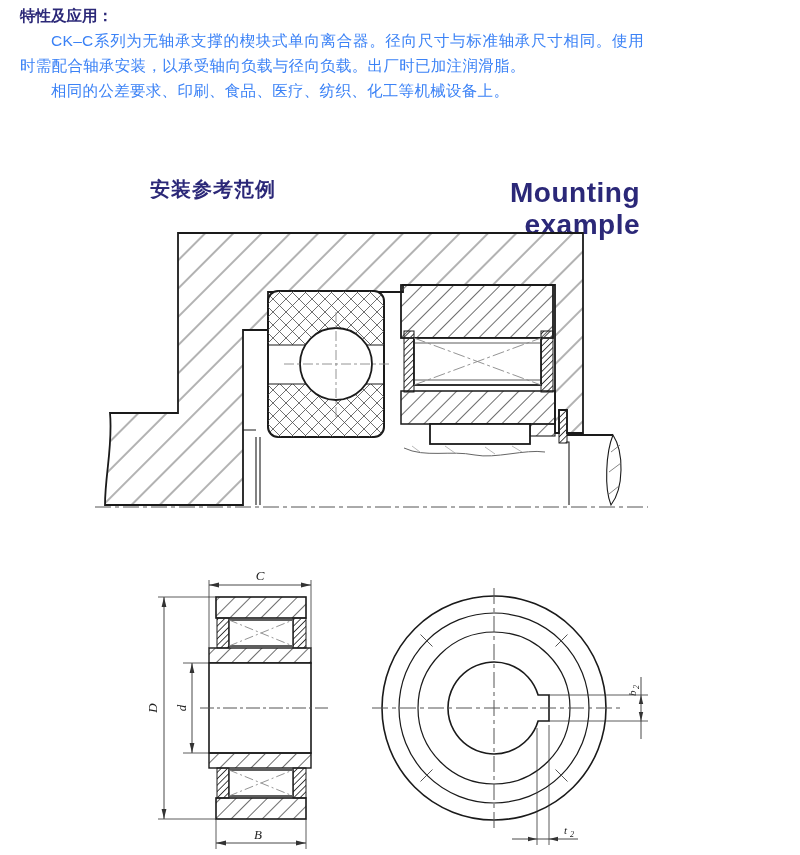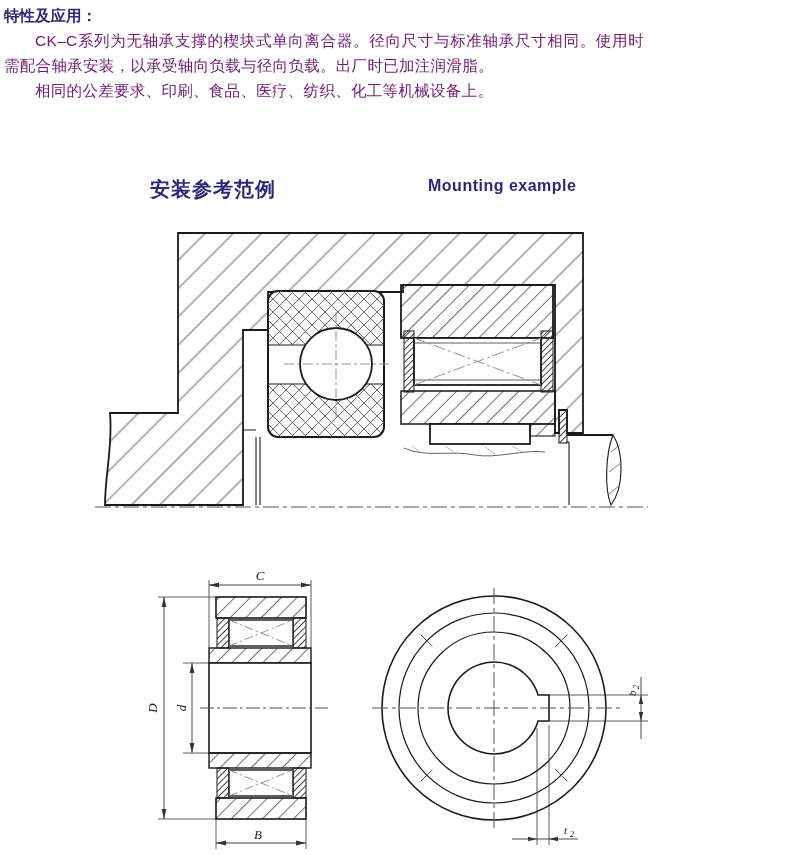--- a/index.html
+++ b/index.html
@@ -1,24 +1,24 @@
 <!DOCTYPE html>
 <html><head>
 <meta charset="utf-8">
 <style>
   html,body{margin:0;padding:0;background:#fff;width:800px;height:855px;overflow:hidden;
     font-family:"Liberation Sans","DejaVu Sans",sans-serif;}
   .page{position:relative;width:800px;height:855px;background:#ffffff;}
-  .textblock{position:absolute;left:0;top:0;width:648px;padding:3px 4px 0 4px;box-sizing:border-box;}
+  .textblock{position:absolute;left:0;top:0;width:648px;padding:3px 4px 0 20px;box-sizing:border-box;}
   .sec-title{font-size:15.5px;font-weight:bold;color:#2b2878;line-height:25px;}
-  .para{margin:0;font-size:15.5px;color:#701a75;line-height:25px;text-align:justify;
+  .para{margin:0;font-size:15.5px;color:#3b82f6;line-height:25px;text-align:justify;
     text-indent:2em;letter-spacing:0.3px;}
   .headrow{position:absolute;top:176px;left:0;width:640px;height:28px;text-align:right;}
   .head-cn{position:absolute;left:150px;top:0;font-size:20px;font-weight:bold;color:#2b2878;letter-spacing:1px;}
-  .head-en{position:absolute;left:428px;top:1px;font-size:16px;font-weight:bold;color:#2b2878;letter-spacing:0.5px;}
+  .head-en{position:absolute;left:428px;top:1px;font-size:28px;font-weight:bold;color:#2b2878;letter-spacing:0.5px;}
   svg{position:absolute;left:0;top:205px;}
   .dimtext{font-family:"Liberation Serif","DejaVu Serif",serif;font-style:italic;fill:#222;}
 </style>
 </head>
 <body>
 
 <div class="page">
 
   <div class="textblock">
     <div class="sec-title">特性及应用：</div>

